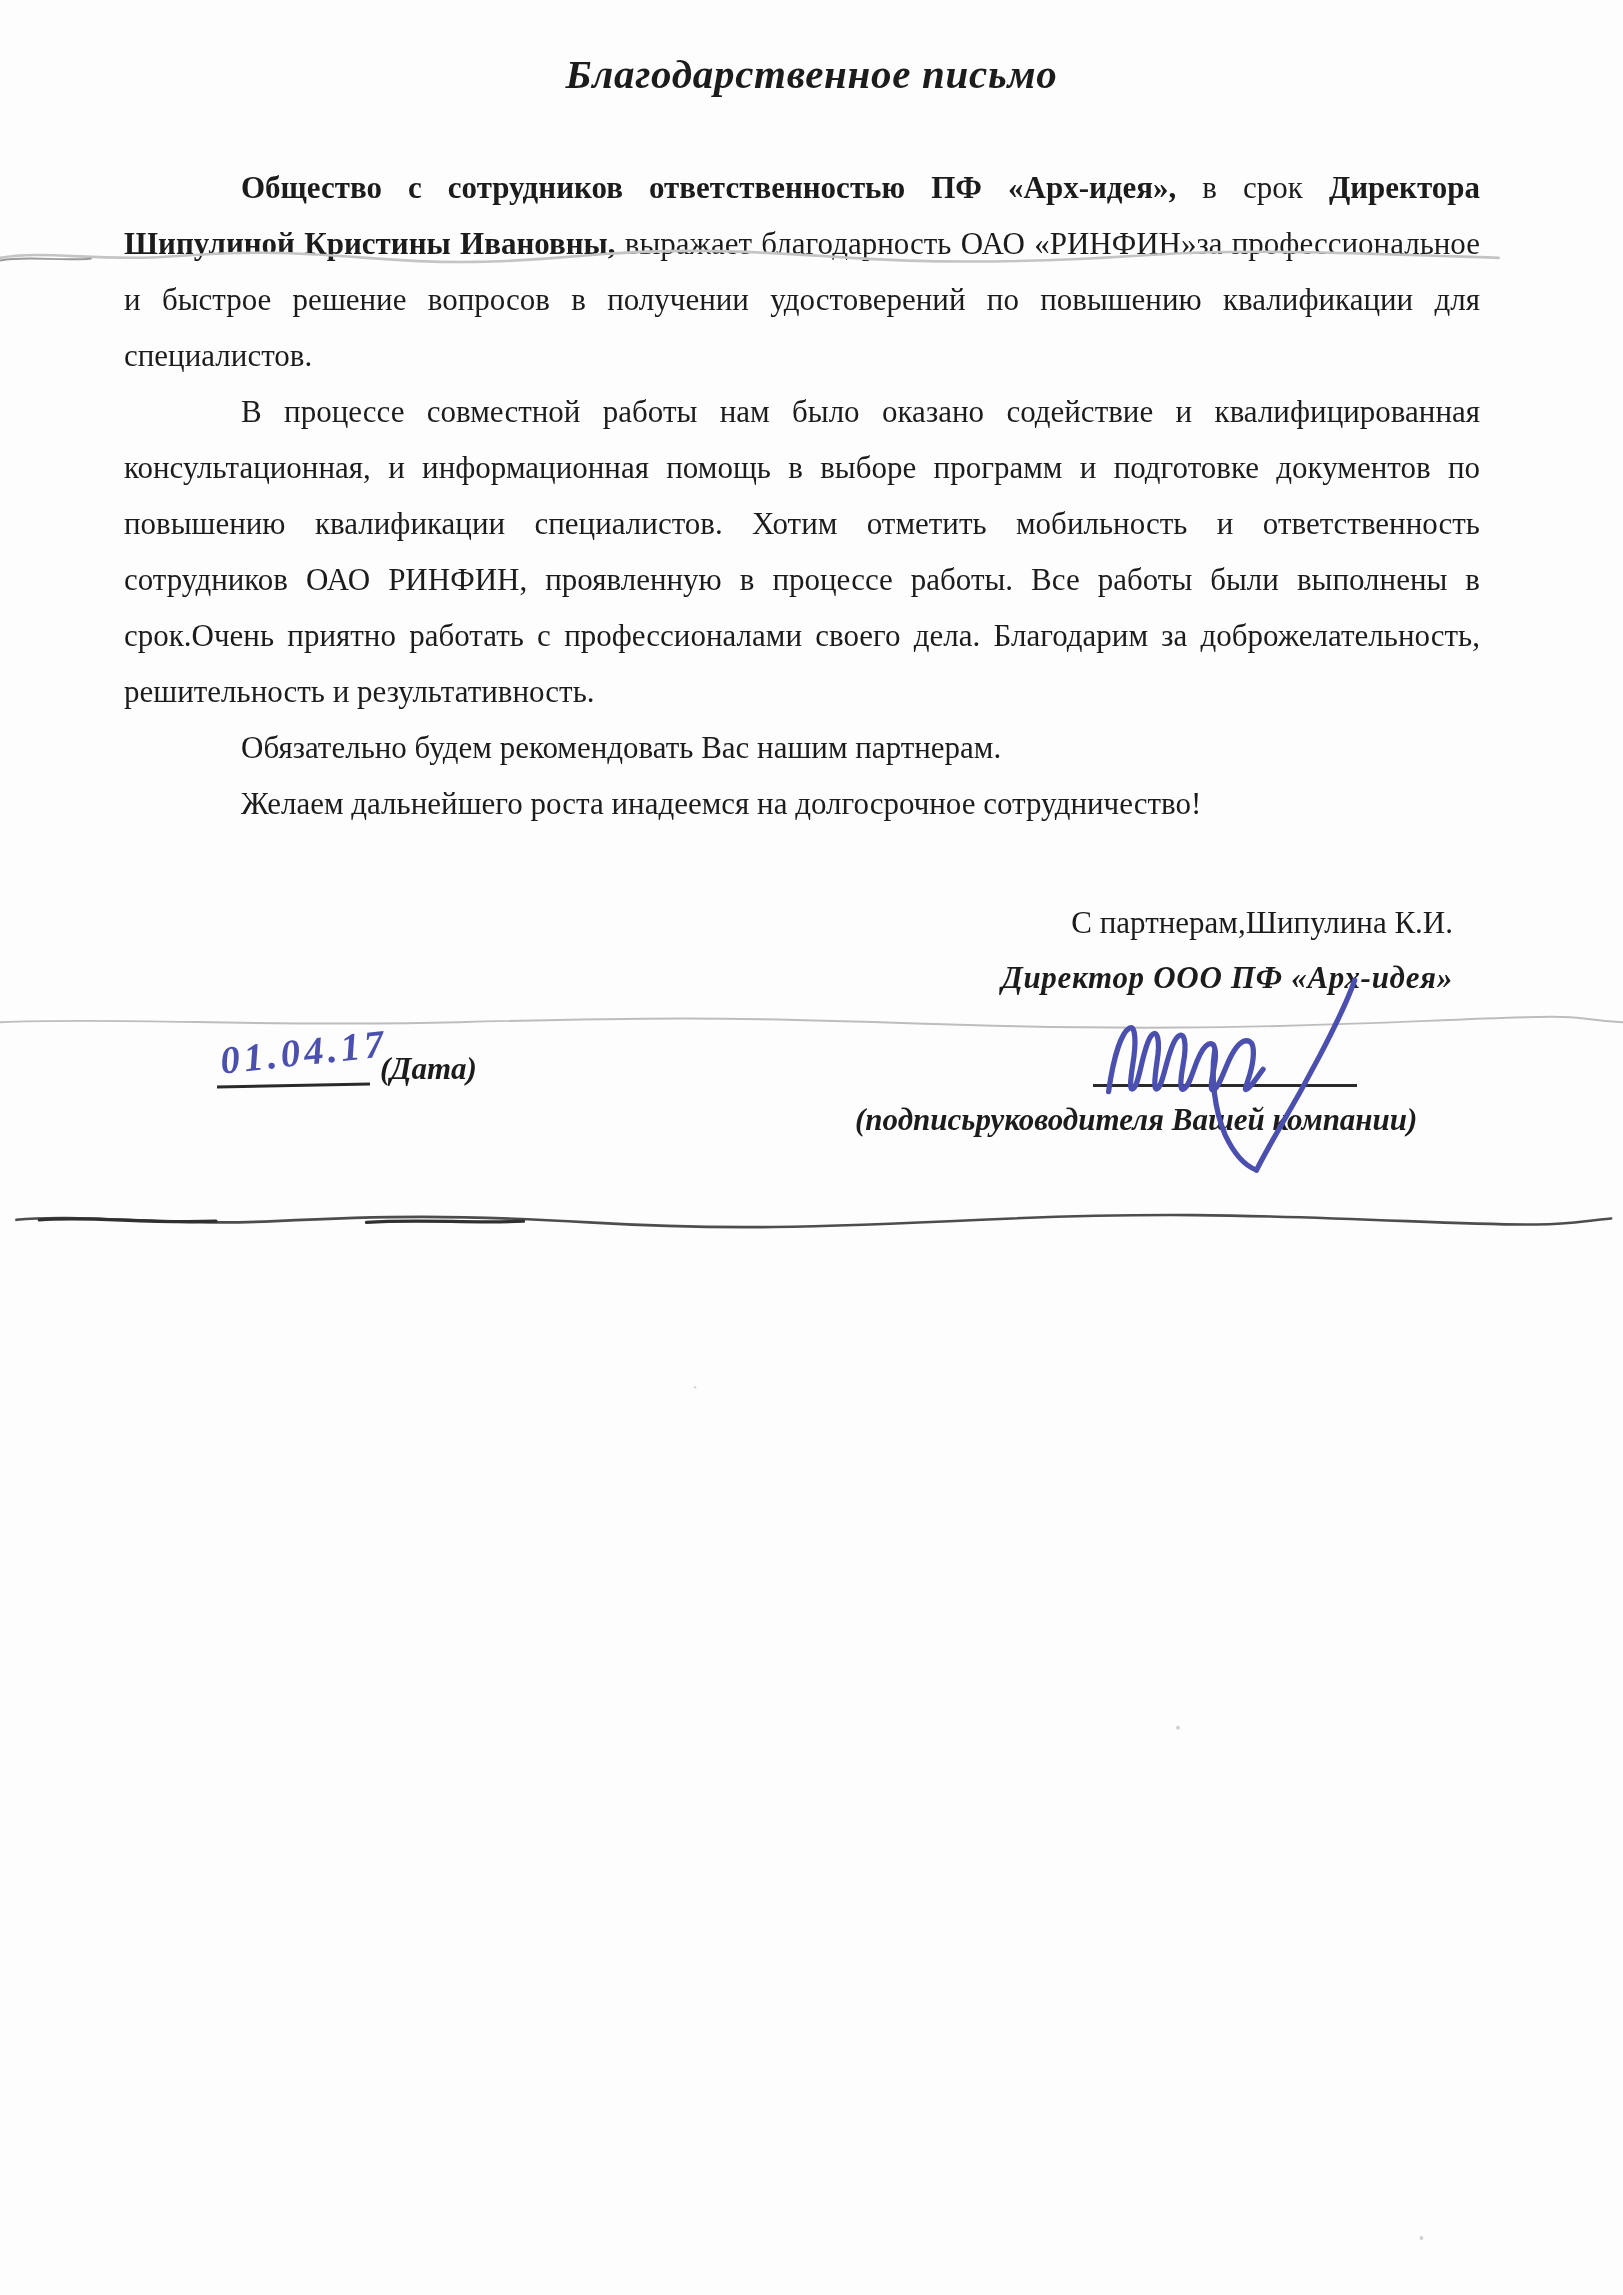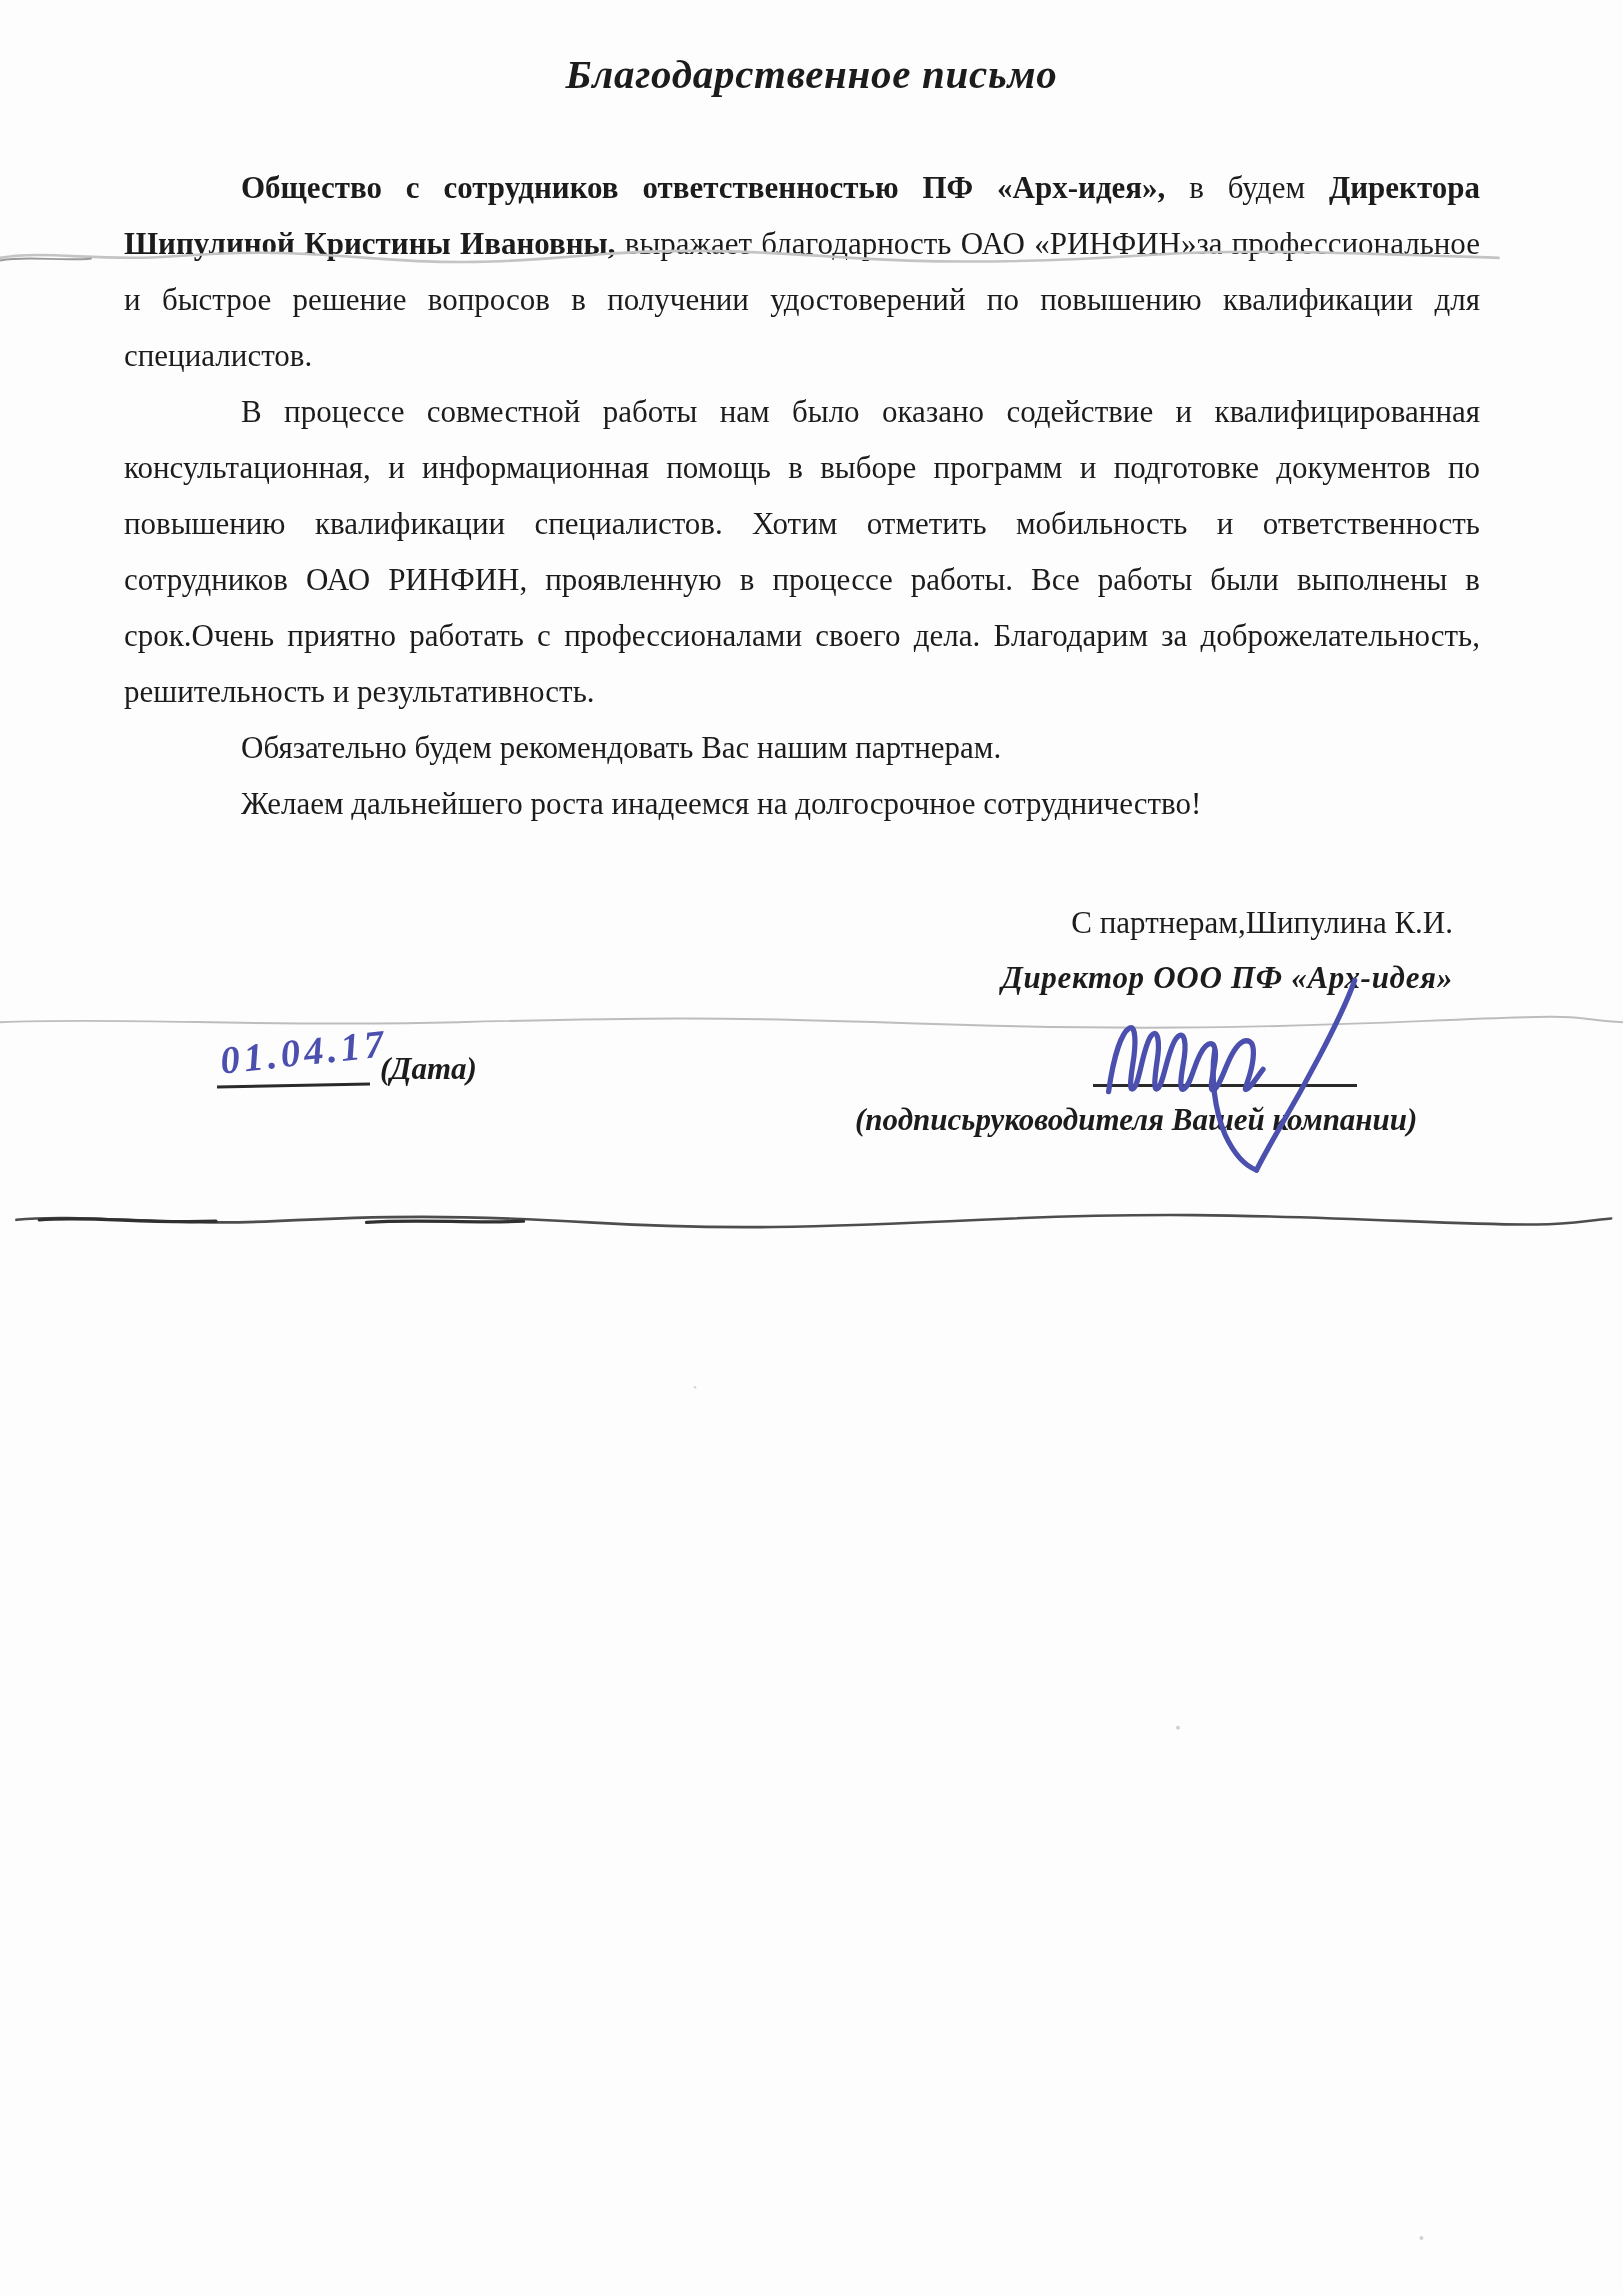--- a/index.html
+++ b/index.html
@@ -69,21 +69,21 @@
   .artifacts{position:absolute;left:0;top:0;width:1623px;height:2295px;pointer-events:none;}
 </style>
 </head>
 <body>
 
 <div class="page">
 
   <div class="title">Благодарственное письмо</div>
 
   <div class="letter-body">
-      <p class="para"><span class="b">Общество с сотрудников ответственностью ПФ «Арх-идея»,</span><span> в будем </span><span class="b">Директора Шипулиной Кристины Ивановны,</span><span> выражает благодарность ОАО «РИНФИН»за профессиональное и быстрое решение вопросов в получении удостоверений по повышению квалификации для специалистов.</span></p>
+      <p class="para"><span class="b">Общество с сотрудников ответственностью ПФ «Арх-идея»,</span><span> в срок </span><span class="b">Директора Шипулиной Кристины Ивановны,</span><span> выражает благодарность ОАО «РИНФИН»за профессиональное и быстрое решение вопросов в получении удостоверений по повышению квалификации для специалистов.</span></p>
       <p class="para"><span>В процессе совместной работы нам было оказано содействие и квалифицированная консультационная, и информационная помощь в выборе программ и подготовке документов по повышению квалификации специалистов. Хотим отметить мобильность и ответственность сотрудников ОАО РИНФИН, проявленную в процессе работы. Все работы были выполнены в срок.Очень приятно работать с профессионалами своего дела. Благодарим за доброжелательность, решительность и результативность.</span></p>
       <p class="para"><span>Обязательно будем рекомендовать Вас нашим партнерам.</span></p>
       <p class="para"><span>Желаем дальнейшего роста инадеемся на долгосрочное сотрудничество!</span></p>
     </div>
 
   <div class="closing">
     <div class="regards">С партнерам,Шипулина К.И.</div>
     <div class="position">Директор ООО ПФ «Арх-идея»</div>
   </div>
 

